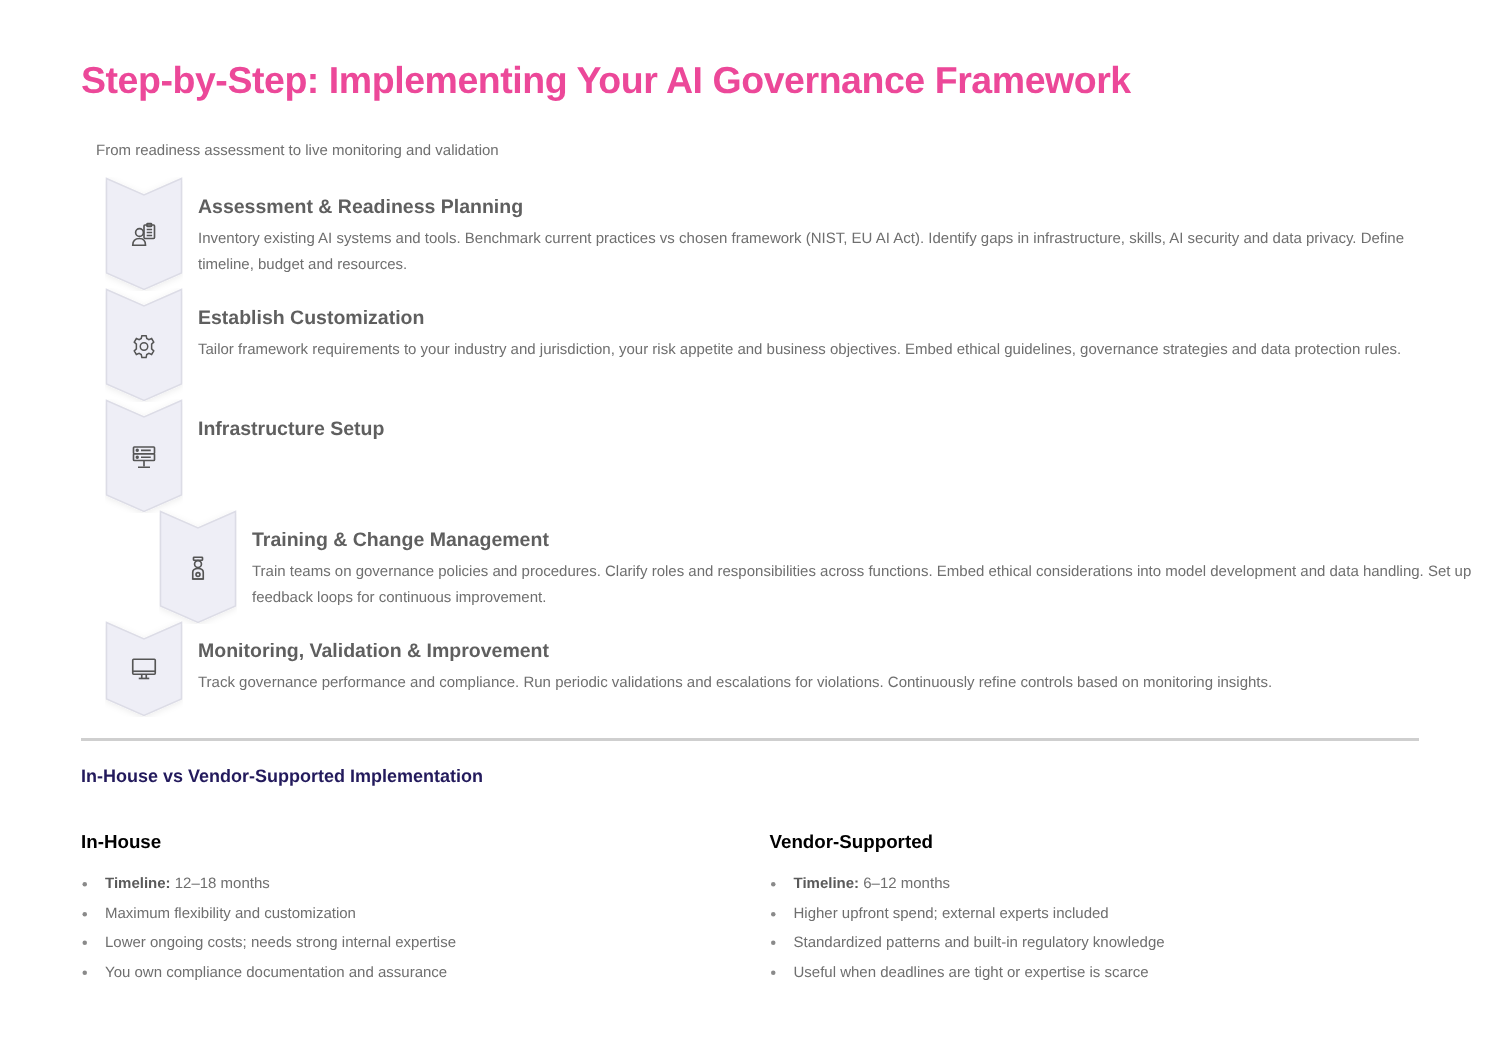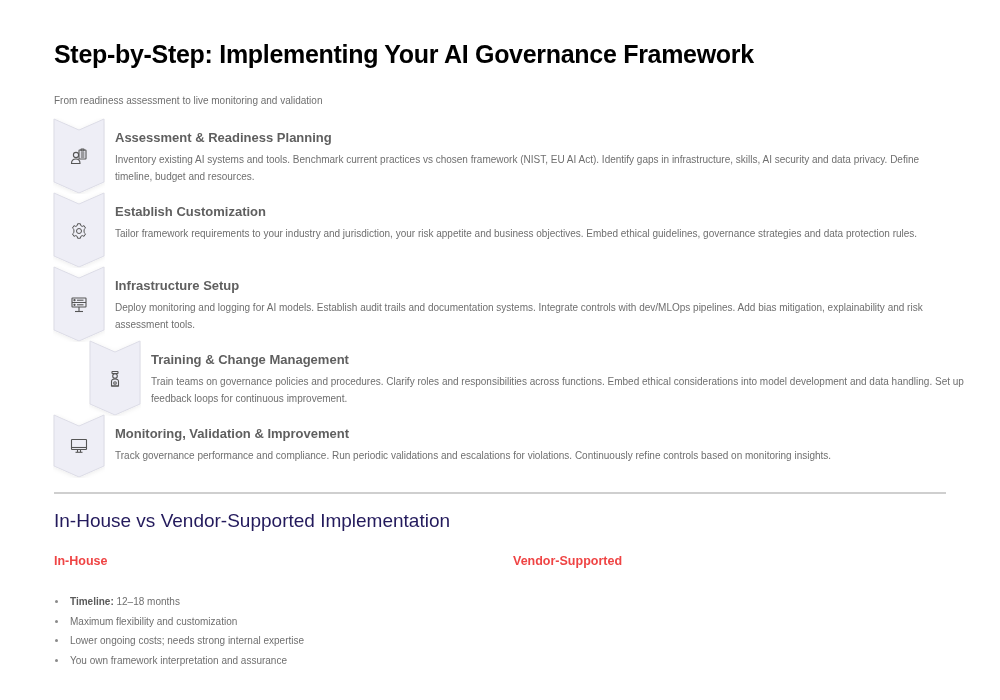--- a/index.html
+++ b/index.html
@@ -1,30 +1,30 @@
 <!DOCTYPE html>
 <html><head>
   <meta charset="utf-8">
   <style>
     * { box-sizing: border-box; margin: 0; padding: 0; }
     html, body { width: 1000px; height: 700px; background: #ffffff; overflow: hidden; }
     body { font-family: "Liberation Sans", sans-serif; color: #6b6b6b; position: relative; }
 
     .page-title {
       position: absolute; left: 54px; top: 40px;
-      font-size: 25px; font-weight: 700; color: #000000; letter-spacing: -0.3px;
+      font-size: 25px; font-weight: 700; color: #ec4899; letter-spacing: -0.3px;
       white-space: nowrap;
     }
     .page-subtitle {
-      position: absolute; left: 54px; top: 95px;
+      position: absolute; left: 64px; top: 95px;
       font-size: 10px; color: #6f6f6f;
     }
 
     .steps { position: absolute; left: 0; top: 118px; width: 1000px; }
-    .step { position: absolute; left: 0; width: 928px; height: 74px; }
+    .step { position: absolute; left: 17px; width: 928px; height: 74px; }
     .chevron {
       position: absolute; left: 53px; top: 0; width: 52px; height: 76px;
     }
     .chevron svg { display: block; }
     .step-icon {
       position: absolute; left: 69px; width: 20px; height: 20px;
     }
     .step-icon svg { display: block; }
     .step-title {
       position: absolute; left: 115px;
@@ -34,27 +34,27 @@
       position: absolute; left: 115px; width: 830px;
       font-size: 10px; line-height: 17px; color: #6f6f6f;
     }
 
     .divider {
       position: absolute; left: 54px; top: 492px; width: 892px; height: 2px;
       background: #cfcfcf;
     }
     .section-title {
       position: absolute; left: 54px; top: 510px;
-      font-size: 19px; font-weight: 400; color: #231a5c; white-space: nowrap;
+      font-size: 12px; font-weight: 700; color: #231a5c; white-space: nowrap;
     }
     .col { position: absolute; top: 554px; width: 420px; }
     .col-left { left: 54px; }
     .col-right { left: 513px; }
     .col-title {
-      font-size: 12.5px; font-weight: 700; color: #ef4444; margin-bottom: 22px; height: 16px;
+      font-size: 12.5px; font-weight: 700; color: #000000; margin-bottom: 10px; height: 16px;
     }
     .col-list { list-style: none; }
     .col-list li {
       position: relative; padding-left: 16px;
       font-size: 10px; line-height: 19.5px; color: #6f6f6f; white-space: nowrap;
     }
     .col-list li::before {
       content: ""; position: absolute; left: 1px; top: 8px;
       width: 3px; height: 3px; border-radius: 50%; background: #8a8a8a;
     }
@@ -132,21 +132,20 @@
         <rect x="3" y="7.5" width="14" height="4.5" rx="0.5"></rect>
         <circle cx="5.5" cy="5.2" r="0.6" fill="#555"></circle>
         <circle cx="5.5" cy="9.8" r="0.6" fill="#555"></circle>
         <line x1="8" y1="5.2" x2="14.5" y2="5.2"></line>
         <line x1="8" y1="9.8" x2="14.5" y2="9.8"></line>
         <line x1="10" y1="12" x2="10" y2="16"></line>
         <line x1="6" y1="16.5" x2="14" y2="16.5"></line>
       </svg>
     </span>
     <div class="step-title" style="top:12px;">Infrastructure Setup</div>
-    <div class="step-desc" style="top:33px;">Deploy monitoring and logging for AI models. Establish audit trails and documentation systems. Integrate controls with dev/MLOps pipelines. Add bias mitigation, explainability and risk assessment tools.</div>
   </div>
 
   <div class="step" style="top:222px;margin-left:36px;">
     <div class="chevron">
       <svg width="52" height="76" viewBox="0 0 52 76">
         <defs>
             <filter id="sh4" x="-30%" y="-10%" width="160%" height="130%">
               <feDropShadow dx="0" dy="1" stdDeviation="2" flood-color="#000" flood-opacity="0.08"></feDropShadow>
             </filter>
           </defs>
@@ -194,19 +193,25 @@
 <div class="divider"></div>
 
 <h2 class="section-title">In-House vs Vendor-Supported Implementation</h2>
 
 <div class="col col-left">
   <h3 class="col-title">In-House</h3>
   <ul class="col-list">
     <li><b>Timeline:</b><span> 12–18 months</span></li>
     <li>Maximum flexibility and customization</li>
     <li>Lower ongoing costs; needs strong internal expertise</li>
-    <li>You own framework interpretation and assurance</li>
+    <li>You own compliance documentation and assurance</li>
   </ul>
 </div>
 
 <div class="col col-right">
   <h3 class="col-title">Vendor-Supported</h3>
+  <ul class="col-list">
+    <li><b>Timeline:</b><span> 6–12 months</span></li>
+    <li>Higher upfront spend; external experts included</li>
+    <li>Standardized patterns and built-in regulatory knowledge</li>
+    <li>Useful when deadlines are tight or expertise is scarce</li>
+  </ul>
 </div>
 
 </body></html>

